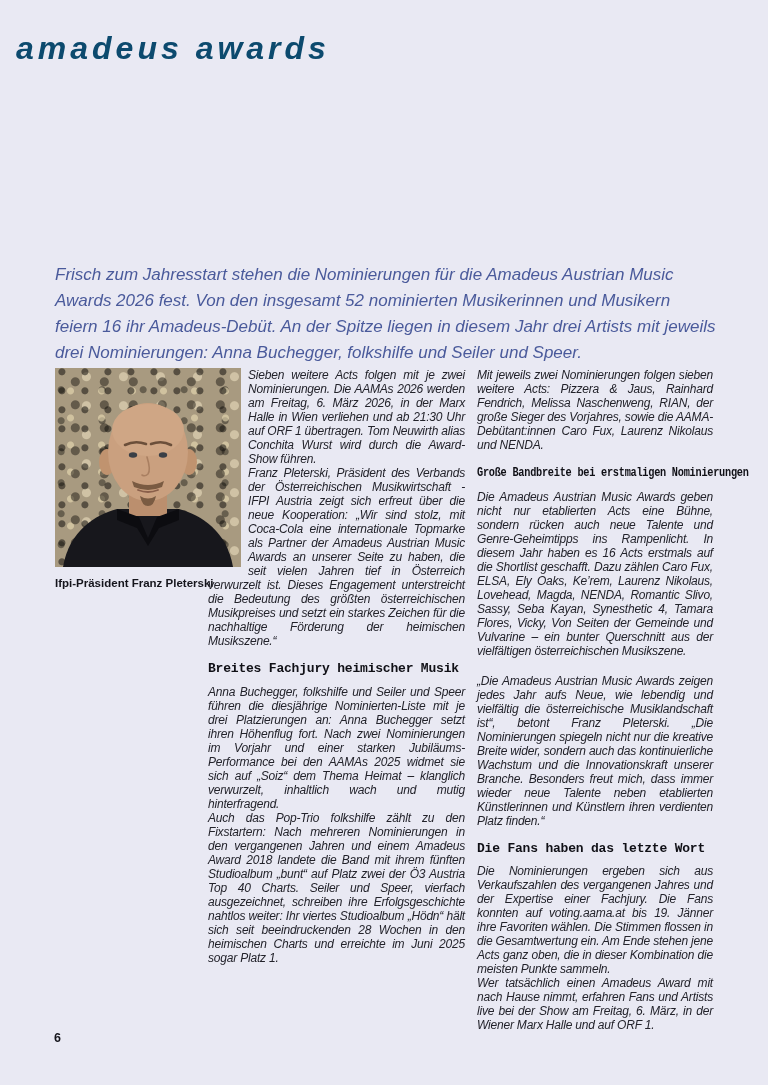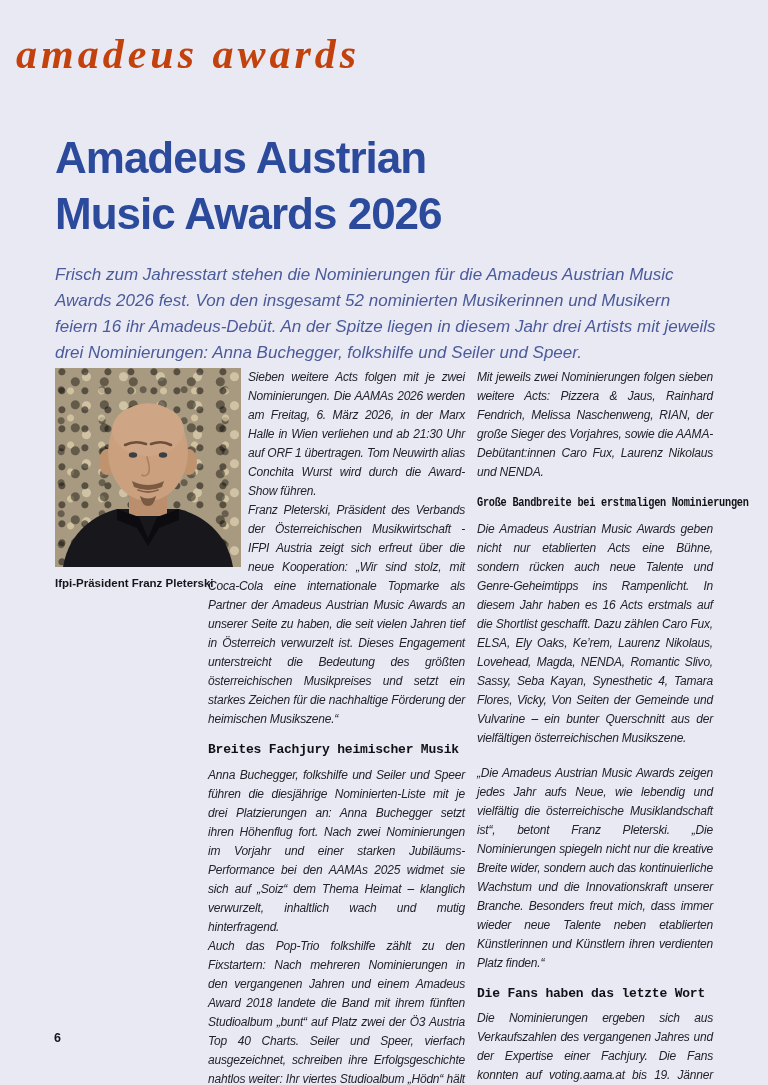--- a/index.html
+++ b/index.html
@@ -1,24 +1,24 @@
 <!DOCTYPE html>
 <html lang="de"><head>
 <meta charset="utf-8">
 <style>
   html,body{margin:0;padding:0;}
   body{background:#e9e9f3;font-family:"Liberation Sans",sans-serif;}
   .page{position:relative;width:768px;height:1085px;background:#e9e9f3;overflow:hidden;}
 
   .kicker{
     position:absolute;left:16px;top:30px;
-    font-family:Liberation Serif, serif;
+    font-family:Liberation Sans, sans-serif;
     font-style:italic;font-weight:bold;
-    font-size:42px;letter-spacing:4px;
-    color:#c2410c;
+    font-size:32px;letter-spacing:4px;
+    color:#0c4a6e;
   }
 
   .title{
     position:absolute;left:55px;top:130px;margin:0;
     font-family:"Liberation Sans",sans-serif;
     font-weight:bold;font-size:44px;line-height:56px;
     letter-spacing:-1px;color:#2c4a9c;
   }
   .title-line{display:block;}
 
@@ -48,21 +48,21 @@
   }
 
   .col{position:absolute;top:368px;}
   .col-left{left:208px;width:257px;}
   .col-right{left:477px;width:236px;}
 
   .wrap-spacer{float:left;width:40px;height:202px;}
 
   .body{
     margin:0;
-    font-style:italic;font-size:12px;line-height:19px;
+    font-style:italic;font-size:12px;line-height:14px;
     letter-spacing:-0.2px;color:#23232b;
     text-align:justify;hyphens:auto;-webkit-hyphens:auto;
   }
   .gap-top{margin-top:16px;font-style:italic;}
 
   .heading{
     margin:13px 0 8px 0;
     font-size:13px;line-height:15.5px;letter-spacing:-0.2px;
     font-weight:bold;color:#101016;font-family:Liberation Mono, monospace;
   }
@@ -77,24 +77,20 @@
     font-weight:bold;font-size:12.5px;color:#15151c;
   }
 </style>
 </head>
 <body>
 
 <div class="page">
 
   <div class="kicker">amadeus awards</div>
 
-  <h1 class="title">
-    <span class="title-line">Amadeus Austrian</span>
-    <span class="title-line">Music Awards 2026</span>
-  </h1>
 
   <p class="lede">Frisch zum Jahresstart stehen die Nominierungen für die Amadeus Austrian Music Awards 2026 fest. Von den insgesamt 52 nominierten Musikerinnen und Musikern feiern 16 ihr Amadeus-Debüt. An der Spitze liegen in diesem Jahr drei Artists mit jeweils drei Nominierungen: Anna Buchegger, folkshilfe und Seiler und Speer.</p>
 
   <figure class="portrait">
     <svg width="186" height="199" viewBox="0 0 186 199">
 
       <path d="M8,199 C14,163 40,147 62,141 L124,141 C146,147 172,163 178,199 Z" fill="#17171c"></path>
 
       <path d="M74,112 L112,112 L112,148 L74,148 Z" fill="#bb8f6e"></path>
 

